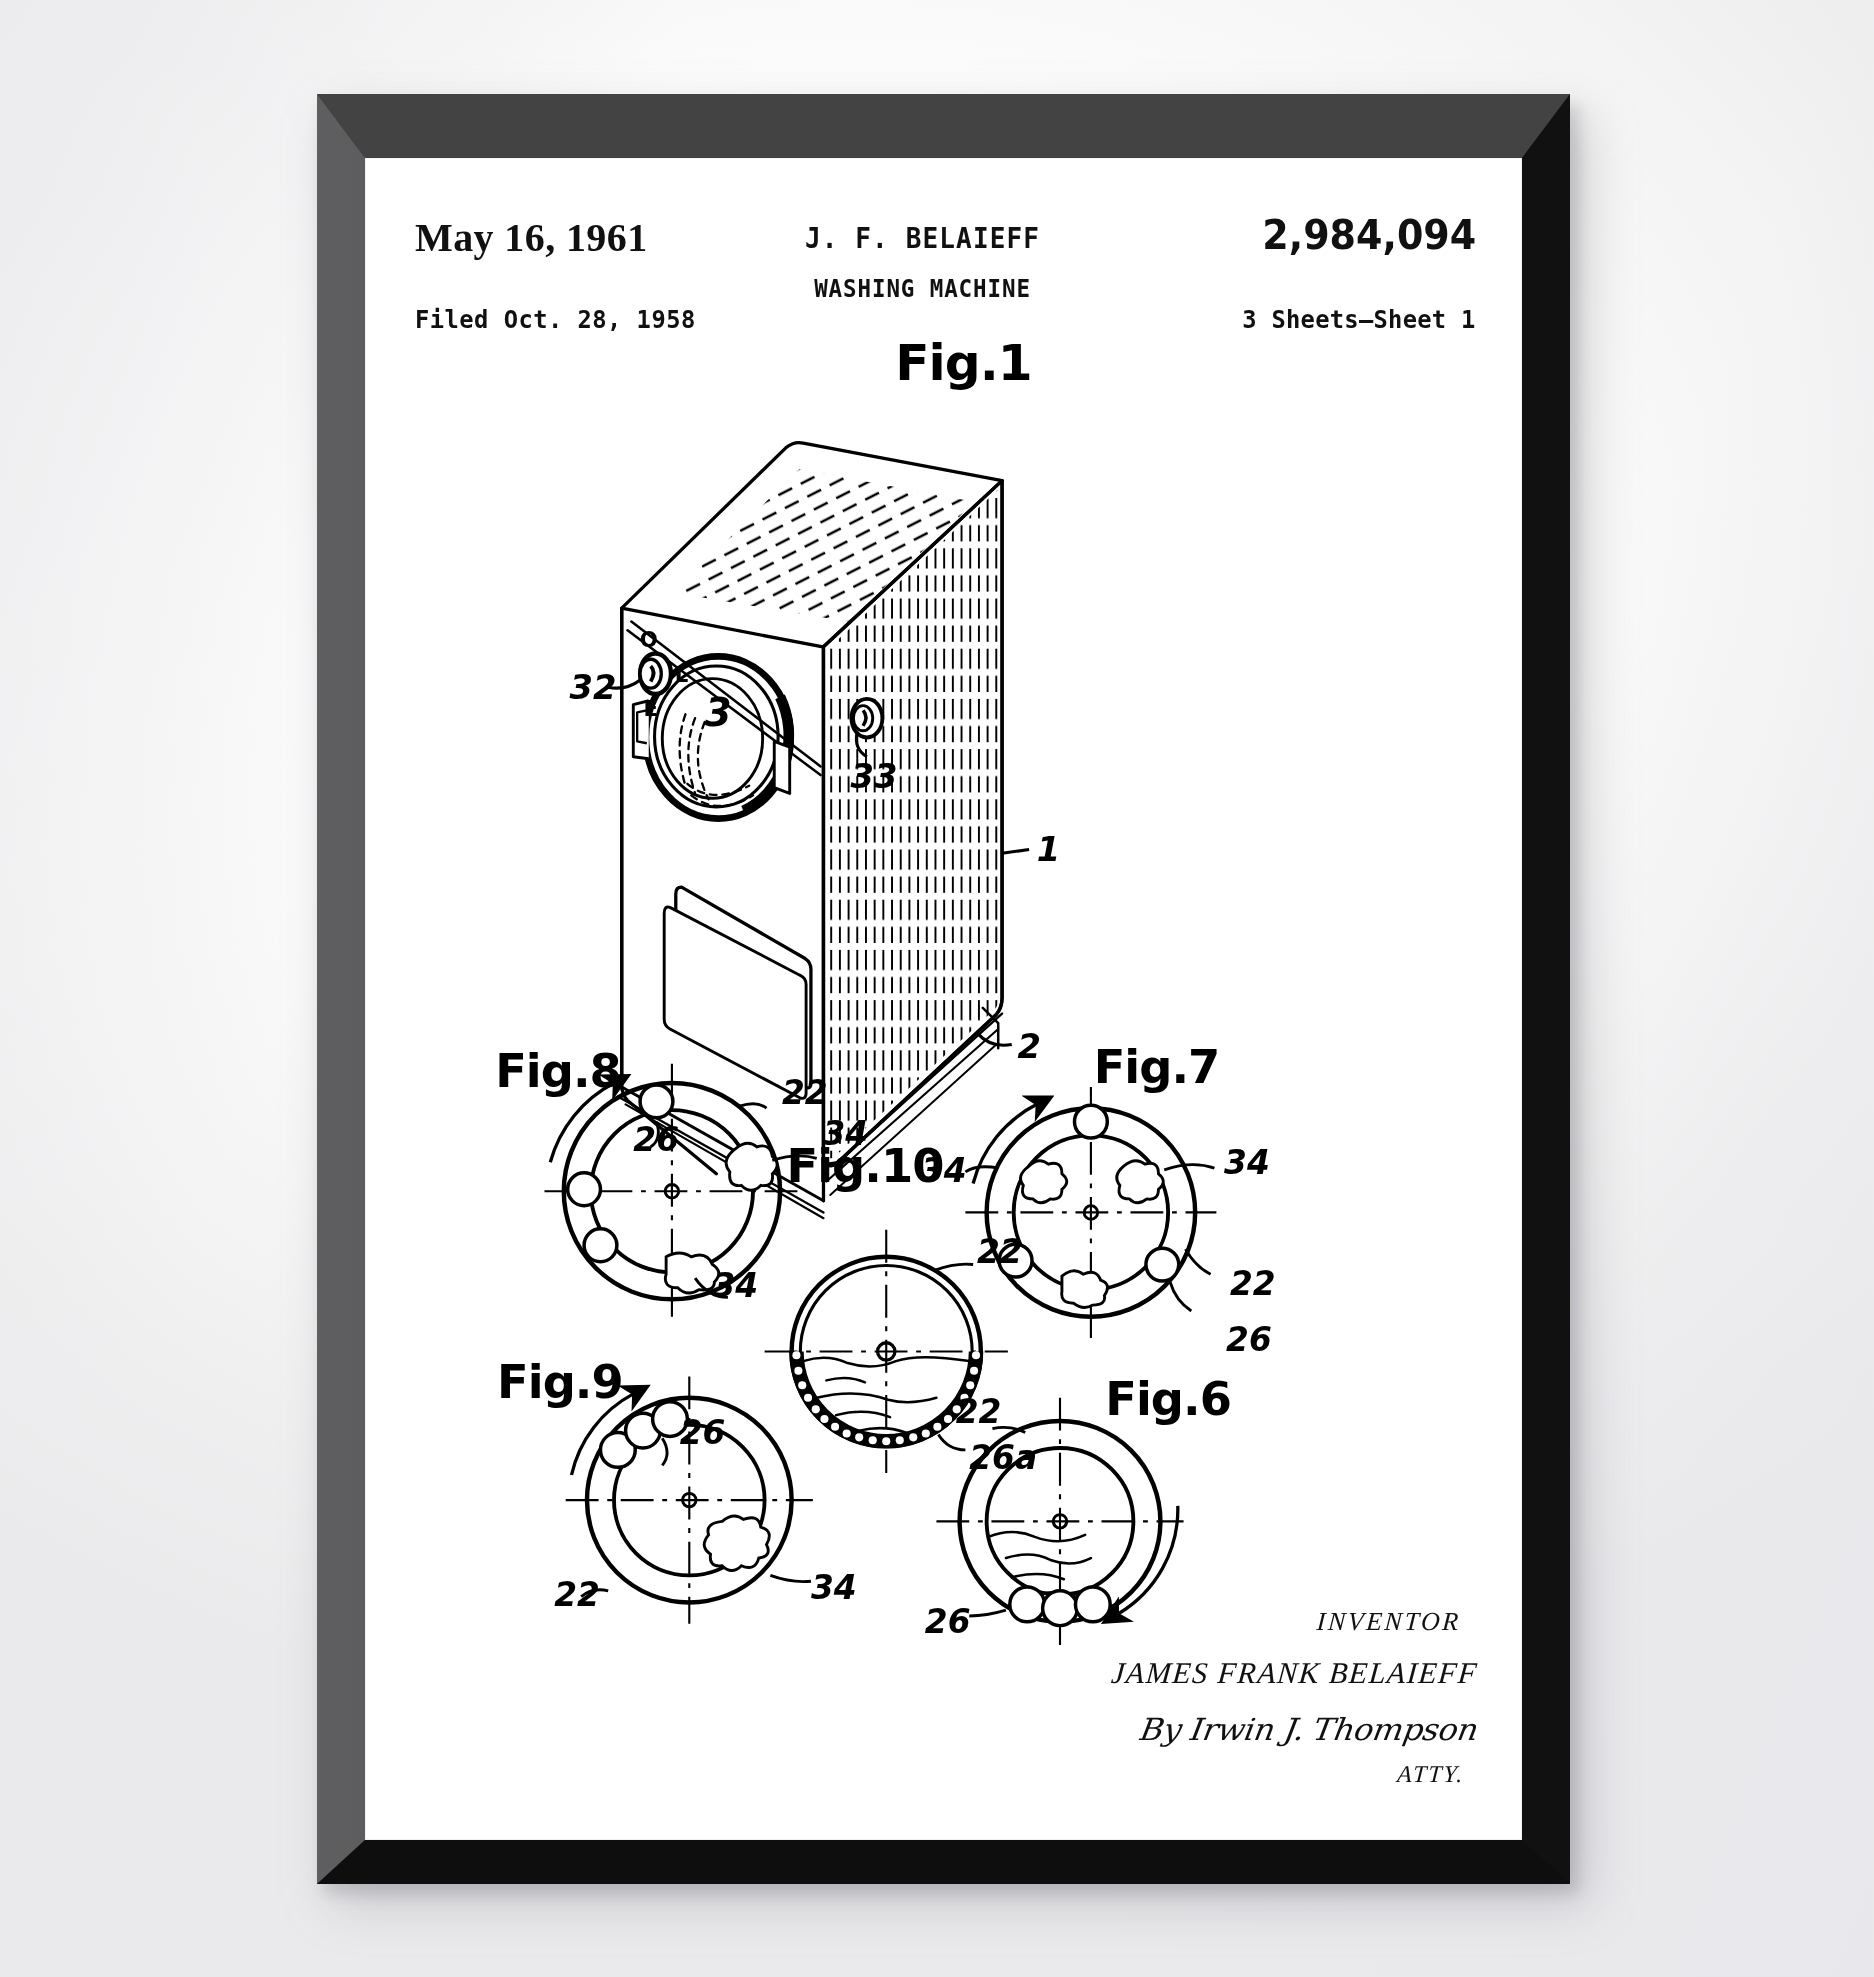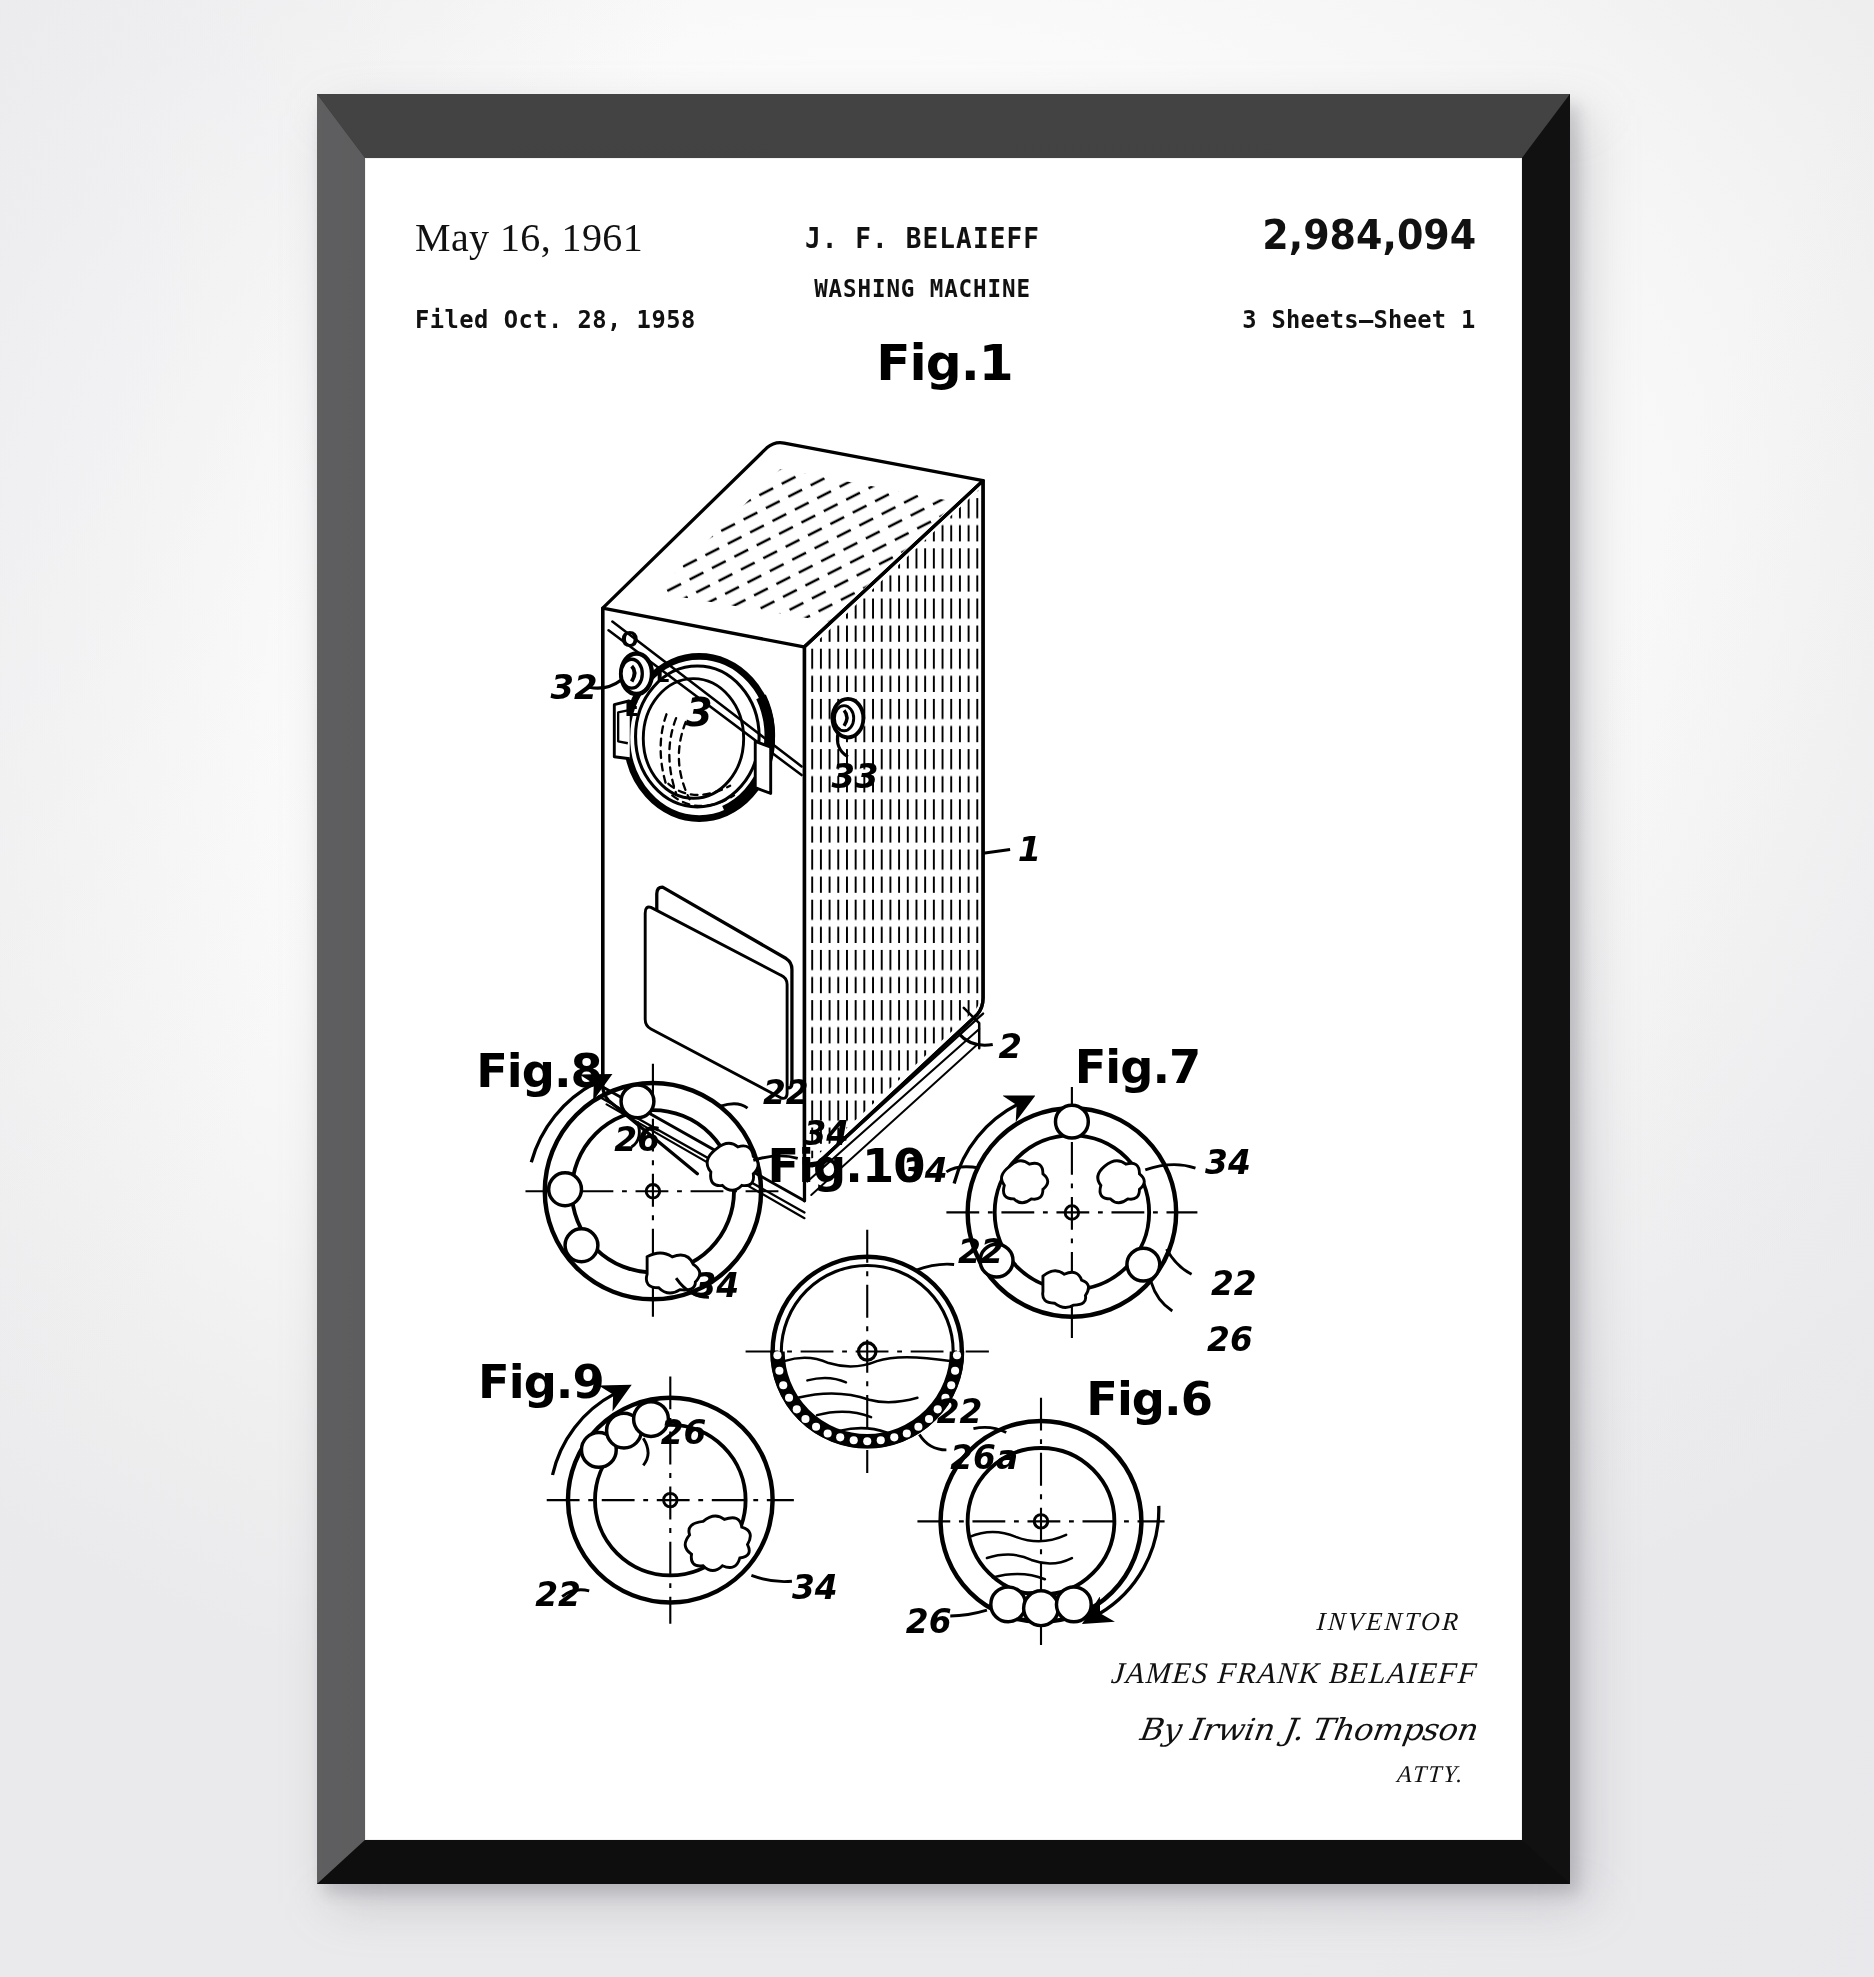--- a/index.html
+++ b/index.html
@@ -112,21 +112,21 @@
   #header {
     position: absolute;
     left: 0; top: 0; right: 0;
     height: 222px;
   }
   .hdr-date {
     position: absolute;
     left: 50px;
     top: 56px;
     font-family: "Liberation Serif", serif;
-    font-weight: normal;
+    font-weight: bold;
     font-size: 40px;
     letter-spacing: 0.4px;
     color: #111;
     white-space: nowrap;
   }
   .hdr-inventor {
     position: absolute;
     left: 0; right: 0;
     top: 64px;
     text-align: center;
@@ -195,20 +195,21 @@
     font-weight: bold;
     fill: #000;
   }
 
   #drawing {
     position: absolute;
     left: 0;
     top: 174px;
     width: 1157px;
     height: 1506px;
+    padding-left: 19px;
   }
   #drawing svg { display: block; }
 
   
   #sigblock {
     position: absolute;
     right: 44px;
     bottom: 52px;
     width: 425px;
     text-align: right;

